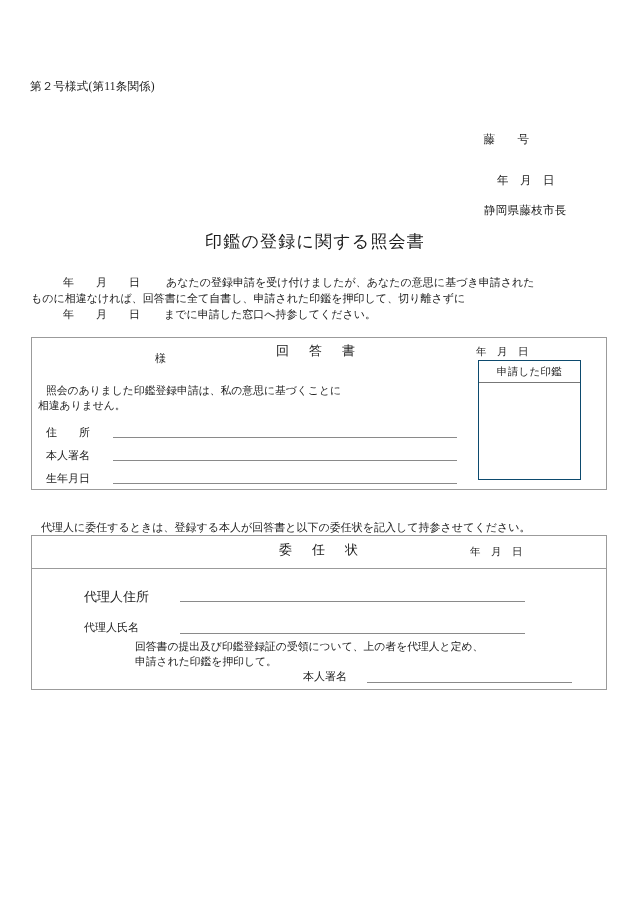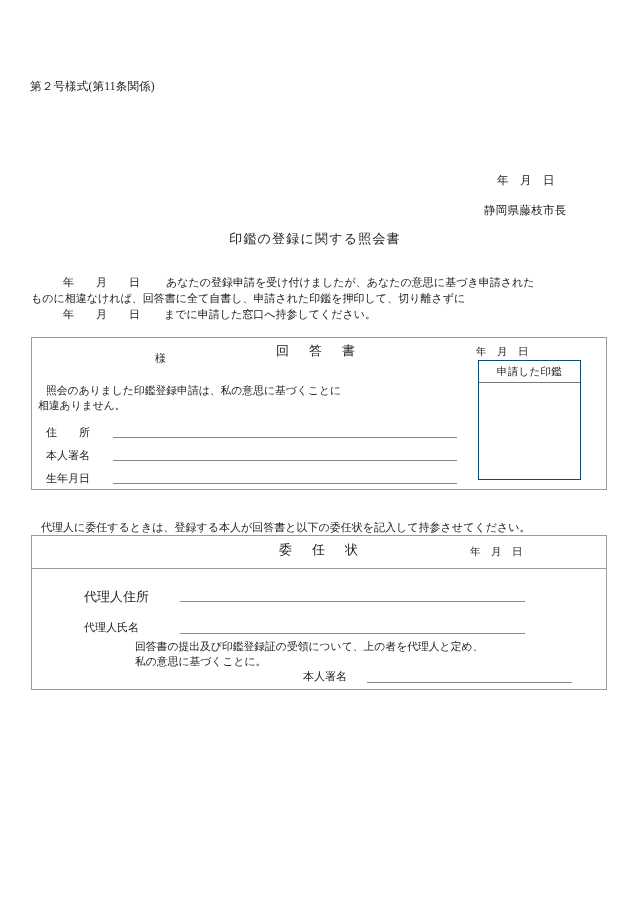--- a/index.html
+++ b/index.html
@@ -52,21 +52,21 @@
     font-size: 11.5px;
     letter-spacing: 0.3px;
     text-align: center;
   }
 
   
   .doc-title {
     left: 0; top: 231px;
     width: 630px;
     text-align: center;
-    font-size: 13px;
+    font-size: 17px;
     letter-spacing: 1.2px;
   }
 
   
   .body-l1 { left: 63px; top: 276px; font-size: 11px; }
   .body-l2 { left: 31px; top: 292px; font-size: 11px; }
   .body-l3 { left: 63px; top: 308px; font-size: 11px; }
   .dblank  { display: inline-block; width: 26px; }
   .dblank2 { display: inline-block; width: 24px; }
 
@@ -177,20 +177,23 @@
   .sig-label { left: 303px; top: 670px; font-size: 11px; }
   .sig-line  { left: 367px; top: 682px; width: 205px; }
 </style>
 </head>
 <body>
 
 <div class="page">
 
   <div class="abs form-no">第２号様式(第11条関係)</div>
 
+  <div class="abs doc-no">
+    <span>藤</span><span class="sp"></span><span>号</span>
+  </div>
 
   <div class="abs date-top">年　月　日</div>
 
   <div class="abs issuer">静岡県藤枝市長</div>
 
   <div class="abs doc-title">印鑑の登録に関する照会書</div>
 
   <div class="abs body-l1"><span>年　　月　　日</span><span class="dblank"></span><span>あなたの登録申請を受け付けましたが、あなたの意思に基づき申請された</span></div>
   <div class="abs body-l2">ものに相違なければ、回答書に全て自書し、申請された印鑑を押印して、切り離さずに</div>
   <div class="abs body-l3"><span>年　　月　　日</span><span class="dblank2"></span><span>までに申請した窓口へ持参してください。</span></div>
@@ -226,18 +229,18 @@
   <div class="abs proxy-title">委　任　状</div>
   <div class="abs proxy-date">年　月　日</div>
 
   <div class="fld-label lbl-pjusho">代理人住所</div>
   <div class="fld-line line-pjusho"></div>
 
   <div class="fld-label lbl-pshimei">代理人氏名</div>
   <div class="fld-line line-pshimei"></div>
 
   <div class="abs clause-l1">回答書の提出及び印鑑登録証の受領について、上の者を代理人と定め、</div>
-  <div class="abs clause-l2">私の意思に基づくことに。</div>
+  <div class="abs clause-l2">申請された印鑑を押印して。</div>
 
   <div class="abs sig-label">本人署名</div>
   <div class="fld-line sig-line"></div>
 
 </div>
 
 </body></html>

